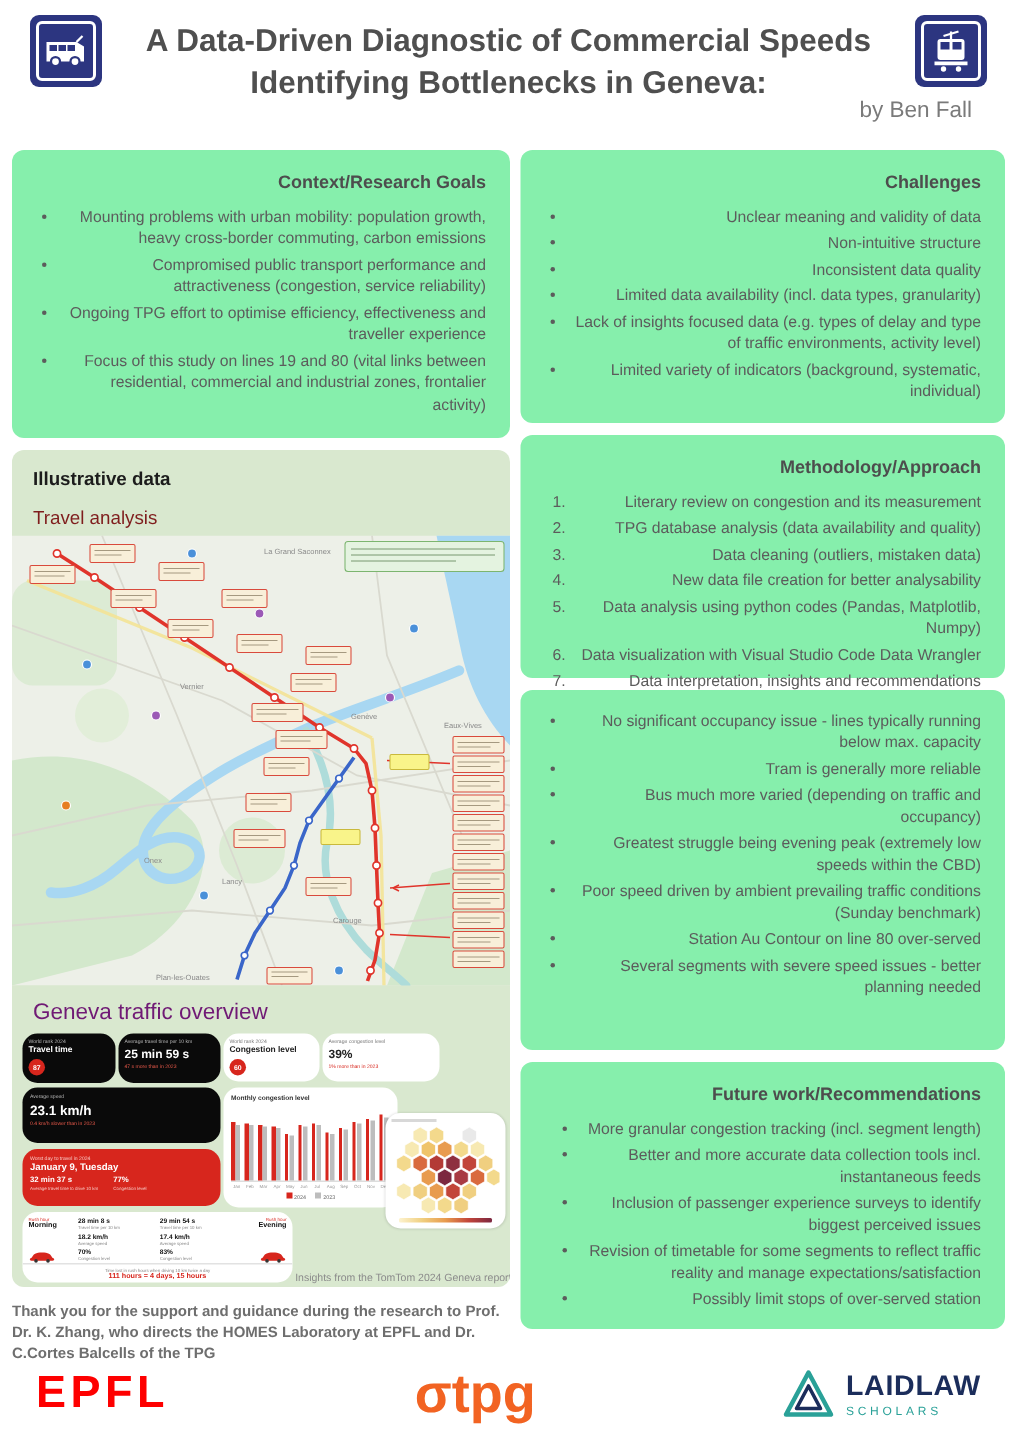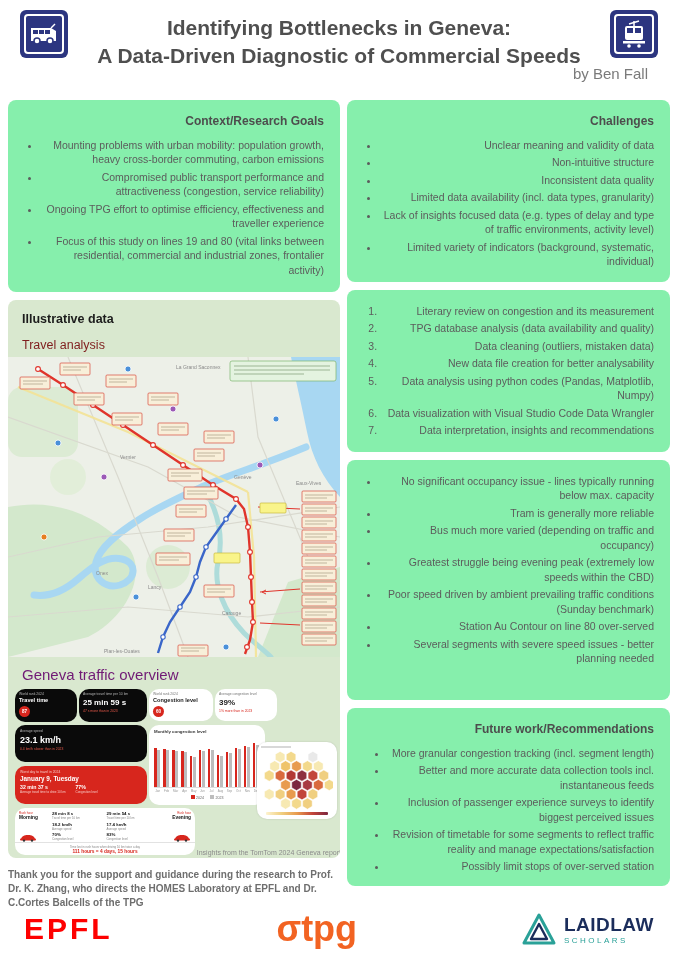--- a/index.html
+++ b/index.html
@@ -102,22 +102,22 @@
         <rect x="4" y="8" width="5" height="4" fill="#2c3580"></rect>
         <rect x="10" y="8" width="5" height="4" fill="#2c3580"></rect>
         <rect x="16" y="8" width="5" height="4" fill="#2c3580"></rect>
         <circle cx="8" cy="19" r="3" fill="#fff" stroke="#2c3580" stroke-width="1.5"></circle>
         <circle cx="21" cy="19" r="3" fill="#fff" stroke="#2c3580" stroke-width="1.5"></circle>
         <path d="M22 6 L26 2" stroke="#fff" stroke-width="1.5" fill="none"></path>
       </svg>
     </div>
   </div>
   <div class="title">
+    <div>A Data-Driven Diagnostic of Commercial Speeds</div>
     <div>Identifying Bottlenecks in Geneva:</div>
-    <div>A Data-Driven Diagnostic of Commercial Speeds</div>
   </div>
   <div class="byline">by Ben Fall</div>
   <div class="hdr-icon right">
     <div class="inner">
       <svg width="26" height="28" viewBox="0 0 26 28">
         <path d="M13 1 L13 6" stroke="#fff" stroke-width="1.5"></path>
         <path d="M8 4 L18 1" stroke="#fff" stroke-width="1.5"></path>
         <rect x="4" y="6" width="18" height="14" rx="2" fill="#fff"></rect>
         <rect x="6" y="8" width="6" height="5" fill="#2c3580"></rect>
         <rect x="14" y="8" width="6" height="5" fill="#2c3580"></rect>
@@ -318,21 +318,21 @@
         <div class="tcard black" style="left:64px;top:0;width:68px;height:33px;padding:3px 4px;">
           <div class="tlabel">Average travel time per 10 km</div>
           <div class="tvalue">25 min 59 s</div>
           <div class="tdelta">47 s more than in 2023</div>
         </div>
         <div class="tcard white" style="left:134px;top:0;width:64px;height:32px;padding:3px 4px;">
           <div class="tlabel">World rank 2024</div>
           <div class="ttitle">Congestion level</div>
           <div class="rank-circle">60</div>
         </div>
-        <div class="tcard white" style="left:200px;top:0;width:62px;height:32px;padding:3px 4px;">
+        <div class="tcard white" style="left:200px;top:0;width:78px;height:32px;padding:3px 4px;">
           <div class="tlabel">Average congestion level</div>
           <div class="tvalue">39%</div>
           <div class="tdelta">1% more than in 2023</div>
         </div>
         <div class="tcard black" style="left:0;top:36px;width:132px;height:37px;padding:4px 5px;">
           <div class="tlabel">Average speed</div>
           <div class="tvalue" style="font-size:9px;">23.1 km/h</div>
           <div class="tdelta">0.4 km/h slower than in 2023</div>
         </div>
         <div class="tcard red" style="left:0;top:77px;width:132px;height:38px;padding:4px 5px;">
@@ -526,20 +526,21 @@
       <ul>
         <li>Unclear meaning and validity of data</li>
         <li>Non-intuitive structure</li>
         <li>Inconsistent data quality</li>
         <li>Limited data availability (incl. data types, granularity)</li>
         <li>Lack of insights focused data (e.g. types of delay and type of traffic environments, activity level)</li>
         <li>Limited variety of indicators (background, systematic, individual)</li>
       </ul>
     </div>
     <div class="card h-meth">
+      <h3>Methodology/Approach</h3>
       <ol>
         <li>Literary review on congestion and its measurement</li>
         <li>TPG database analysis (data availability and quality)</li>
         <li>Data cleaning (outliers, mistaken data)</li>
         <li>New data file creation  for better analysability</li>
         <li>Data analysis using python codes (Pandas, Matplotlib, Numpy)</li>
         <li>Data visualization with Visual Studio Code Data Wrangler</li>
         <li>Data interpretation, insights and recommendations</li>
       </ol>
     </div>

